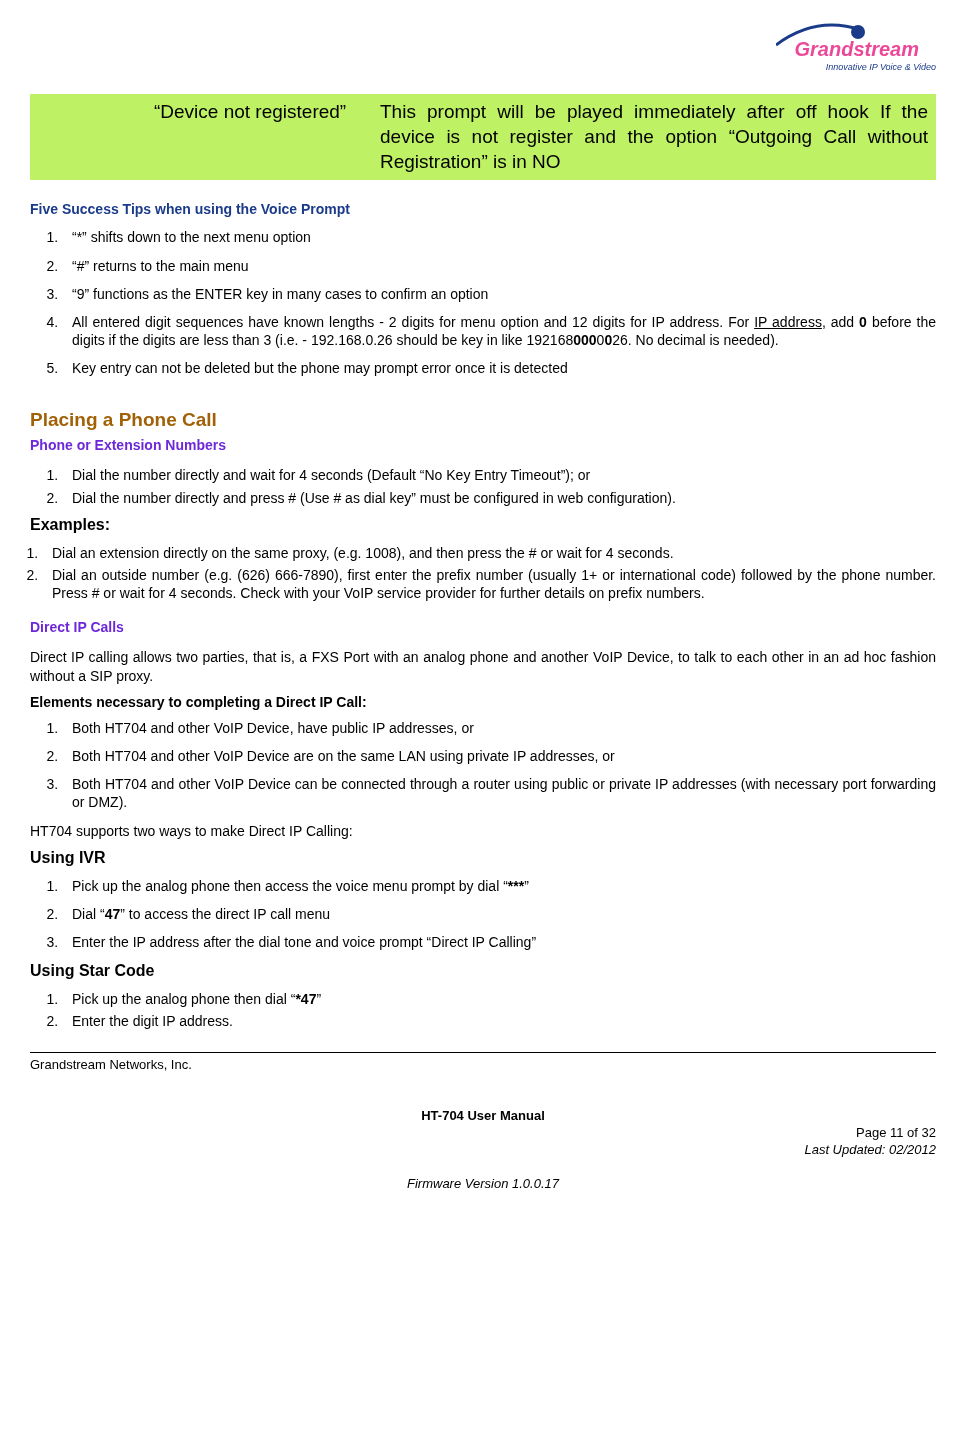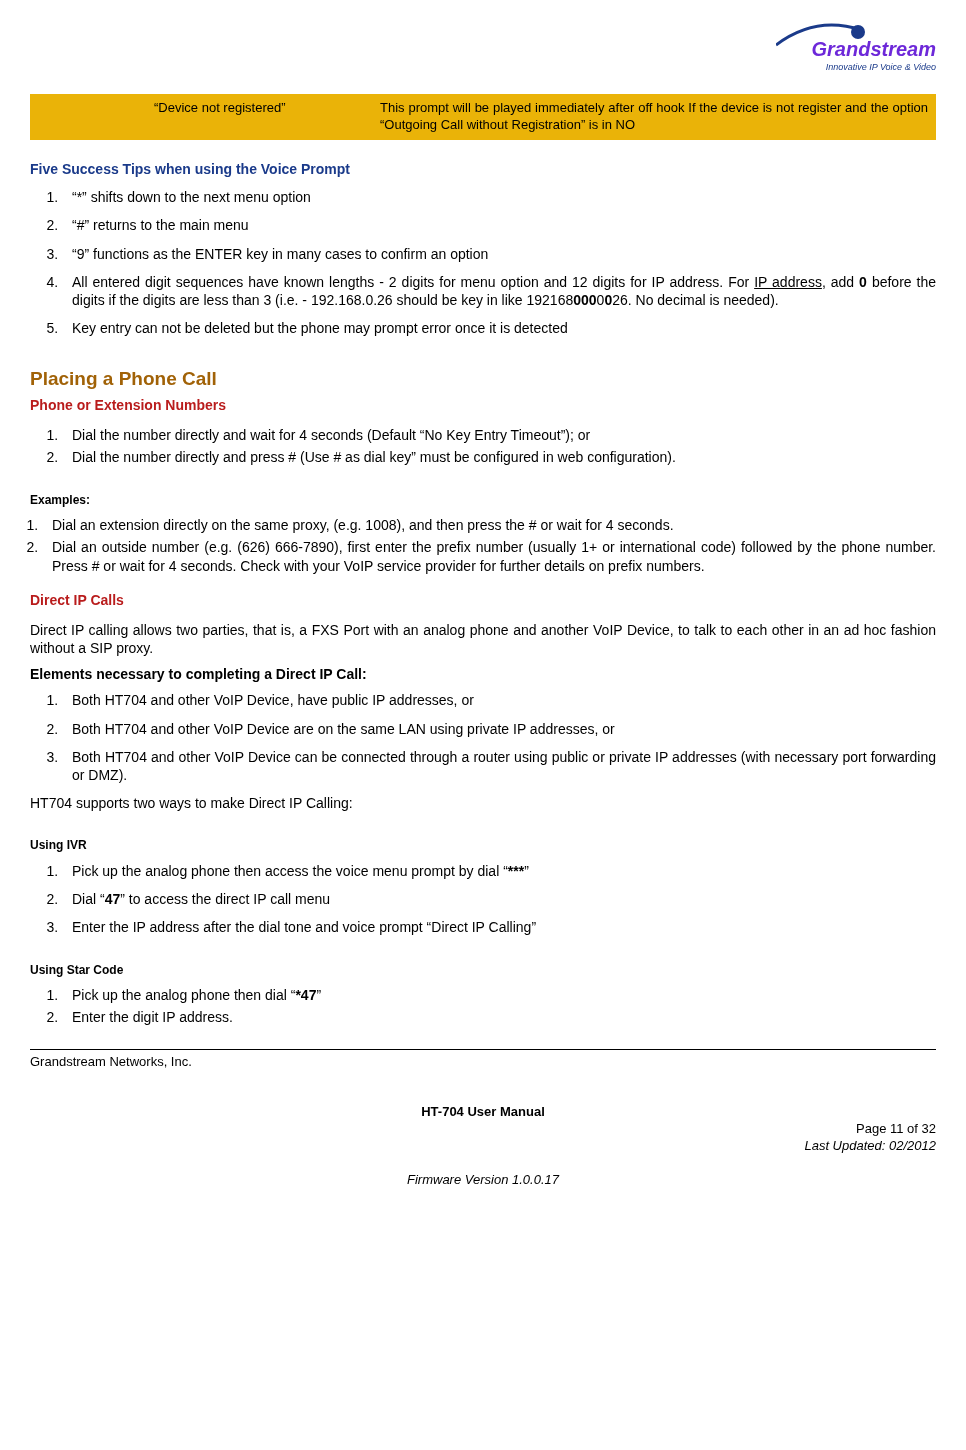--- a/index.html
+++ b/index.html
@@ -18,24 +18,24 @@
     .logo-img {
       display: inline-block;
       width: 160px;
       height: 60px;
       position: relative;
     }
     .logo-text {
       font-style: italic;
       font-weight: bold;
       font-size: 20px;
-      color: #6d28d9;
+      color: #ec4899;
       position: absolute;
       bottom: 18px;
-      right: 0;
+      right: 17px;
     }
     .logo-tagline {
       font-style: italic;
       font-size: 9px;
       color: #1a3a8a;
       position: absolute;
       bottom: 6px;
       right: 0;
     }
     .logo-swoosh {
@@ -44,24 +44,24 @@
       right: 70px;
       width: 90px;
       height: 30px;
     }
     table.prompt-table {
       width: 100%;
       border-collapse: collapse;
       margin-bottom: 20px;
     }
     table.prompt-table td {
-      background: #eab308;
+      background: #bef264;
       padding: 6px 8px;
       vertical-align: top;
-      font-size: 13px;
+      font-size: 19px;
     }
     table.prompt-table td.col1 {
       width: 100px;
     }
     table.prompt-table td.col2 {
       width: 210px;
     }
     table.prompt-table td.col3 {
       text-align: justify;
     }
@@ -71,21 +71,21 @@
       font-weight: bold;
       margin: 18px 0 10px;
     }
     h1.big-blue {
       color: #a16207;
       font-size: 19px;
       font-weight: bold;
       margin: 30px 0 4px;
     }
     h3.sub-blue {
-      color: #b91c1c;
+      color: #6d28d9;
       font-size: 14px;
       font-weight: bold;
       margin: 4px 0 12px;
     }
     ol {
       margin: 8px 0 8px 32px;
       padding: 0;
     }
     ol li {
       margin-bottom: 10px;
@@ -110,21 +110,21 @@
       flex-direction: column;
     }
     .footer-left { flex: 1; text-align: left; }
     .footer-center { flex: 1; text-align: center; margin-top: 34px; }
     .footer-right { flex: 1; text-align: right; }
     .footer-row2 {
       display: flex;
       font-size: 13px;
       font-style: italic;
     }
-    h3.black { font-weight: bold; font-size: 12px; margin: 26px 0 2px; }
+    h3.black { font-weight: bold; font-size: 16px; margin: 8px 0 2px; }
   </style>
 </head>
 <body>
 
 <div class="logo">
   <div class="logo-img">
     <svg class="logo-swoosh" viewBox="0 0 90 30">
       <path d="M 0 25 Q 40 -5 85 10" stroke="#1a3a8a" stroke-width="3" fill="none"></path>
       <circle cx="82" cy="12" r="7" fill="#1a3a8a"></circle>
     </svg>

